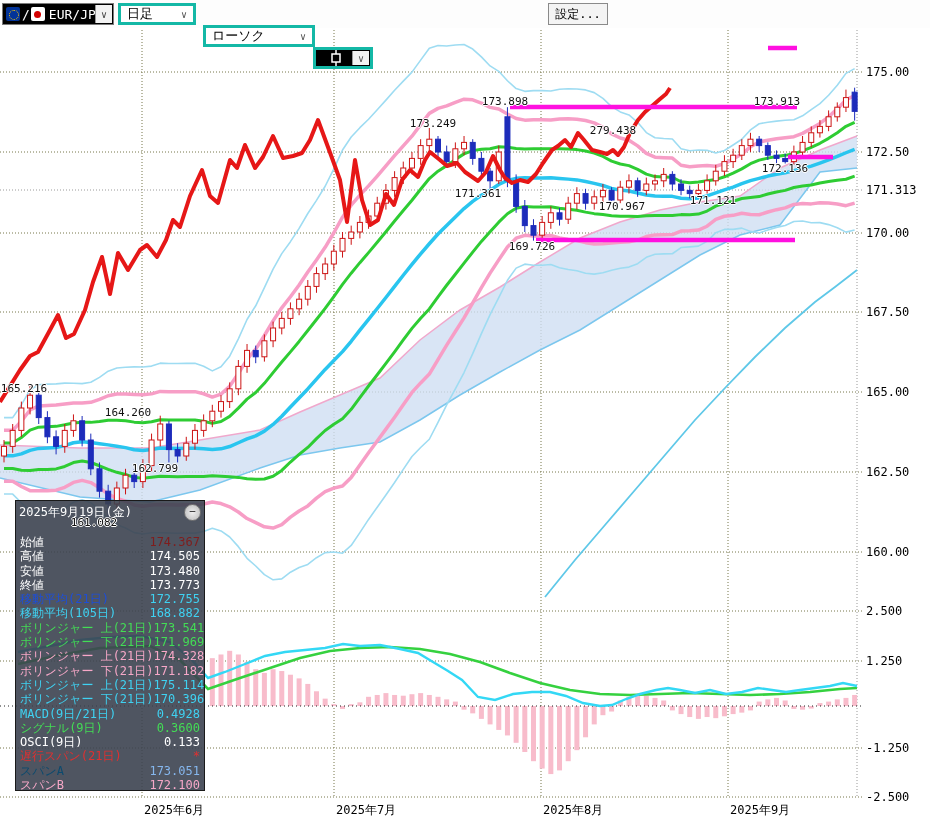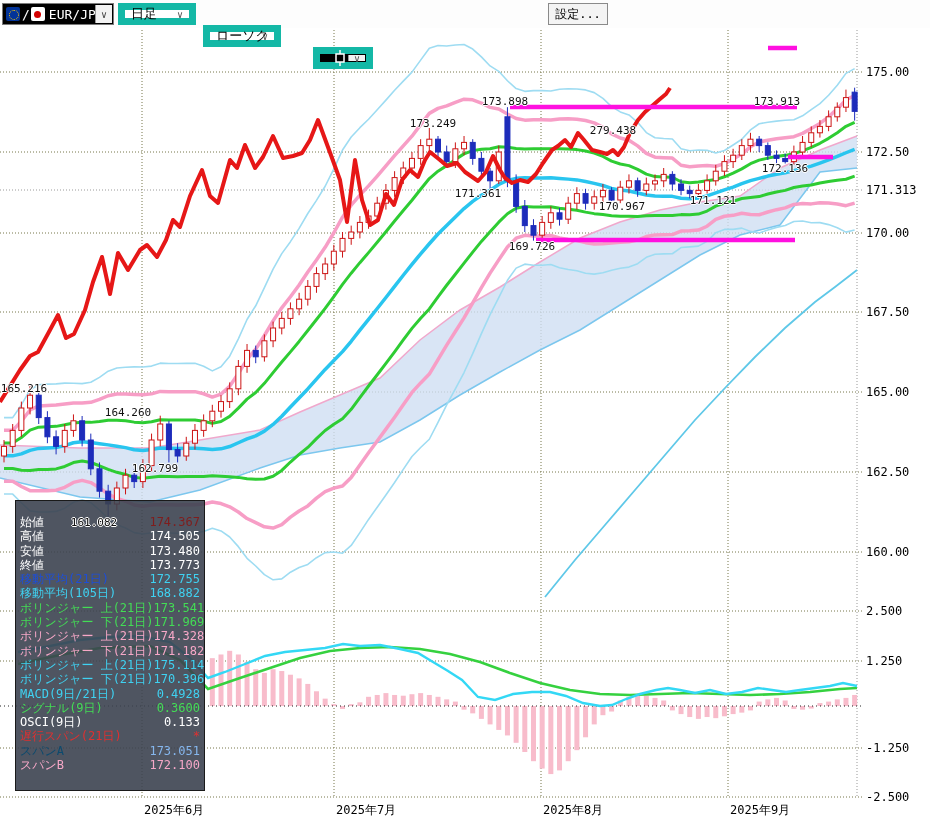--- a/index.html
+++ b/index.html
@@ -11,24 +11,24 @@
   #pairSel{left:2px;width:112px;background:#000;border:1px solid #7a7a7a;color:#fff;display:flex;align-items:center;padding-left:3px;}
   #pairSel .flag{width:14px;height:14px;display:inline-block;margin-right:1px;flex:none;}
   .flag-eu{background:#013399;border-radius:2px;position:relative;}
   .flag-eu::after{content:"";position:absolute;left:3px;top:3px;width:8px;height:8px;border:1px dotted #ffcc00;border-radius:50%;}
   .flag-jp{background:#fff;border-radius:2px;position:relative;}
   .flag-jp::after{content:"";position:absolute;left:3.5px;top:3.5px;width:7px;height:7px;background:#d30000;border-radius:50%;}
   #pairSel .slash{color:#fff;margin:0 1px;}
   #pairSel .pair-label{margin-left:3px;letter-spacing:0;}
   #pairSel .dd{position:absolute;right:1px;top:1px;bottom:1px;width:16px;background:#f2f2f2;color:#444;
      display:flex;align-items:center;justify-content:center;font-size:10px;border-left:1px solid #999;}
-  .combo{background:#fff;border:7px solid #14b8a6;color:#000;display:flex;align-items:center;padding-left:6px;position:relative;}
+  .combo{background:#fff;border:3px solid #14b8a6;color:#000;display:flex;align-items:center;padding-left:6px;position:relative;}
   .combo .dd{position:absolute;right:2px;top:2px;bottom:2px;width:14px;color:#555;display:flex;align-items:center;justify-content:center;font-size:10px;}
   #tfSel{left:118px;width:78px;}
-  #ctypeSel{left:203px;width:78px;}
+  #ctypeSel{left:203px;width:112px;}
   #cstyleSel{left:313px;width:60px;background:#000;}
   #cstyleSel svg{margin-left:8px;}
   #cstyleSel .dd{background:#f2f2f2;border-left:1px solid #999;right:1px;top:1px;bottom:1px;width:16px;}
   #drawInput{left:378px;width:160px;border:1px solid #8a8a8a;background:#fff;font-size:13px;padding:0 5px;font-family:inherit;}
   #settingsBtn{left:548px;width:60px;background:#f4f4f4;border:1px solid #8a8a8a;font-size:12px;font-family:inherit;}
   
   #chartsvg{position:absolute;left:0;top:0;z-index:1;}
   .axis-label{position:absolute;color:#000;font-size:12px;z-index:3;white-space:nowrap;}
   .month-label{position:absolute;color:#000;font-size:12px;z-index:3;white-space:nowrap;}
   .swing-label{position:absolute;color:#111;font-size:11px;z-index:7;white-space:nowrap;transform:translate(-50%,-50%);
@@ -417,20 +417,24 @@
       <div class="swing-label" style="left: 713px; top: 200px;">171.121</div>
       <div class="swing-label" style="left: 785px; top: 168px;">172.136</div>
       <div class="swing-label" style="left: 532px; top: 246px;">169.726</div>
       <div class="swing-label" style="left: 24px; top: 370px; margin-top: 18px;">165.216</div>
       <div class="swing-label" style="left: 128px; top: 412px;">164.260</div>
       <div class="swing-label" style="left: 155px; top: 468px;">162.799</div>
       <div class="swing-label" style="left: 94px; top: 522px;">161.082</div>
     </div>
 
   <div id="panel">
+    <div id="panel-header">
+      <span id="panel-date">2025年9月19日(金)</span>
+      <span id="panel-min">−</span>
+    </div>
     <div id="panel-rows">
         <div class="prow">
           <span class="pl" style="color: rgb(255, 255, 255);">始値</span>
           <span class="pv" style="color: #7f1d1d;">174.367</span>
         </div>
         <div class="prow">
           <span class="pl" style="color: rgb(255, 255, 255);">高値</span>
           <span class="pv" style="color: rgb(255, 255, 255);">174.505</span>
         </div>
         <div class="prow">

